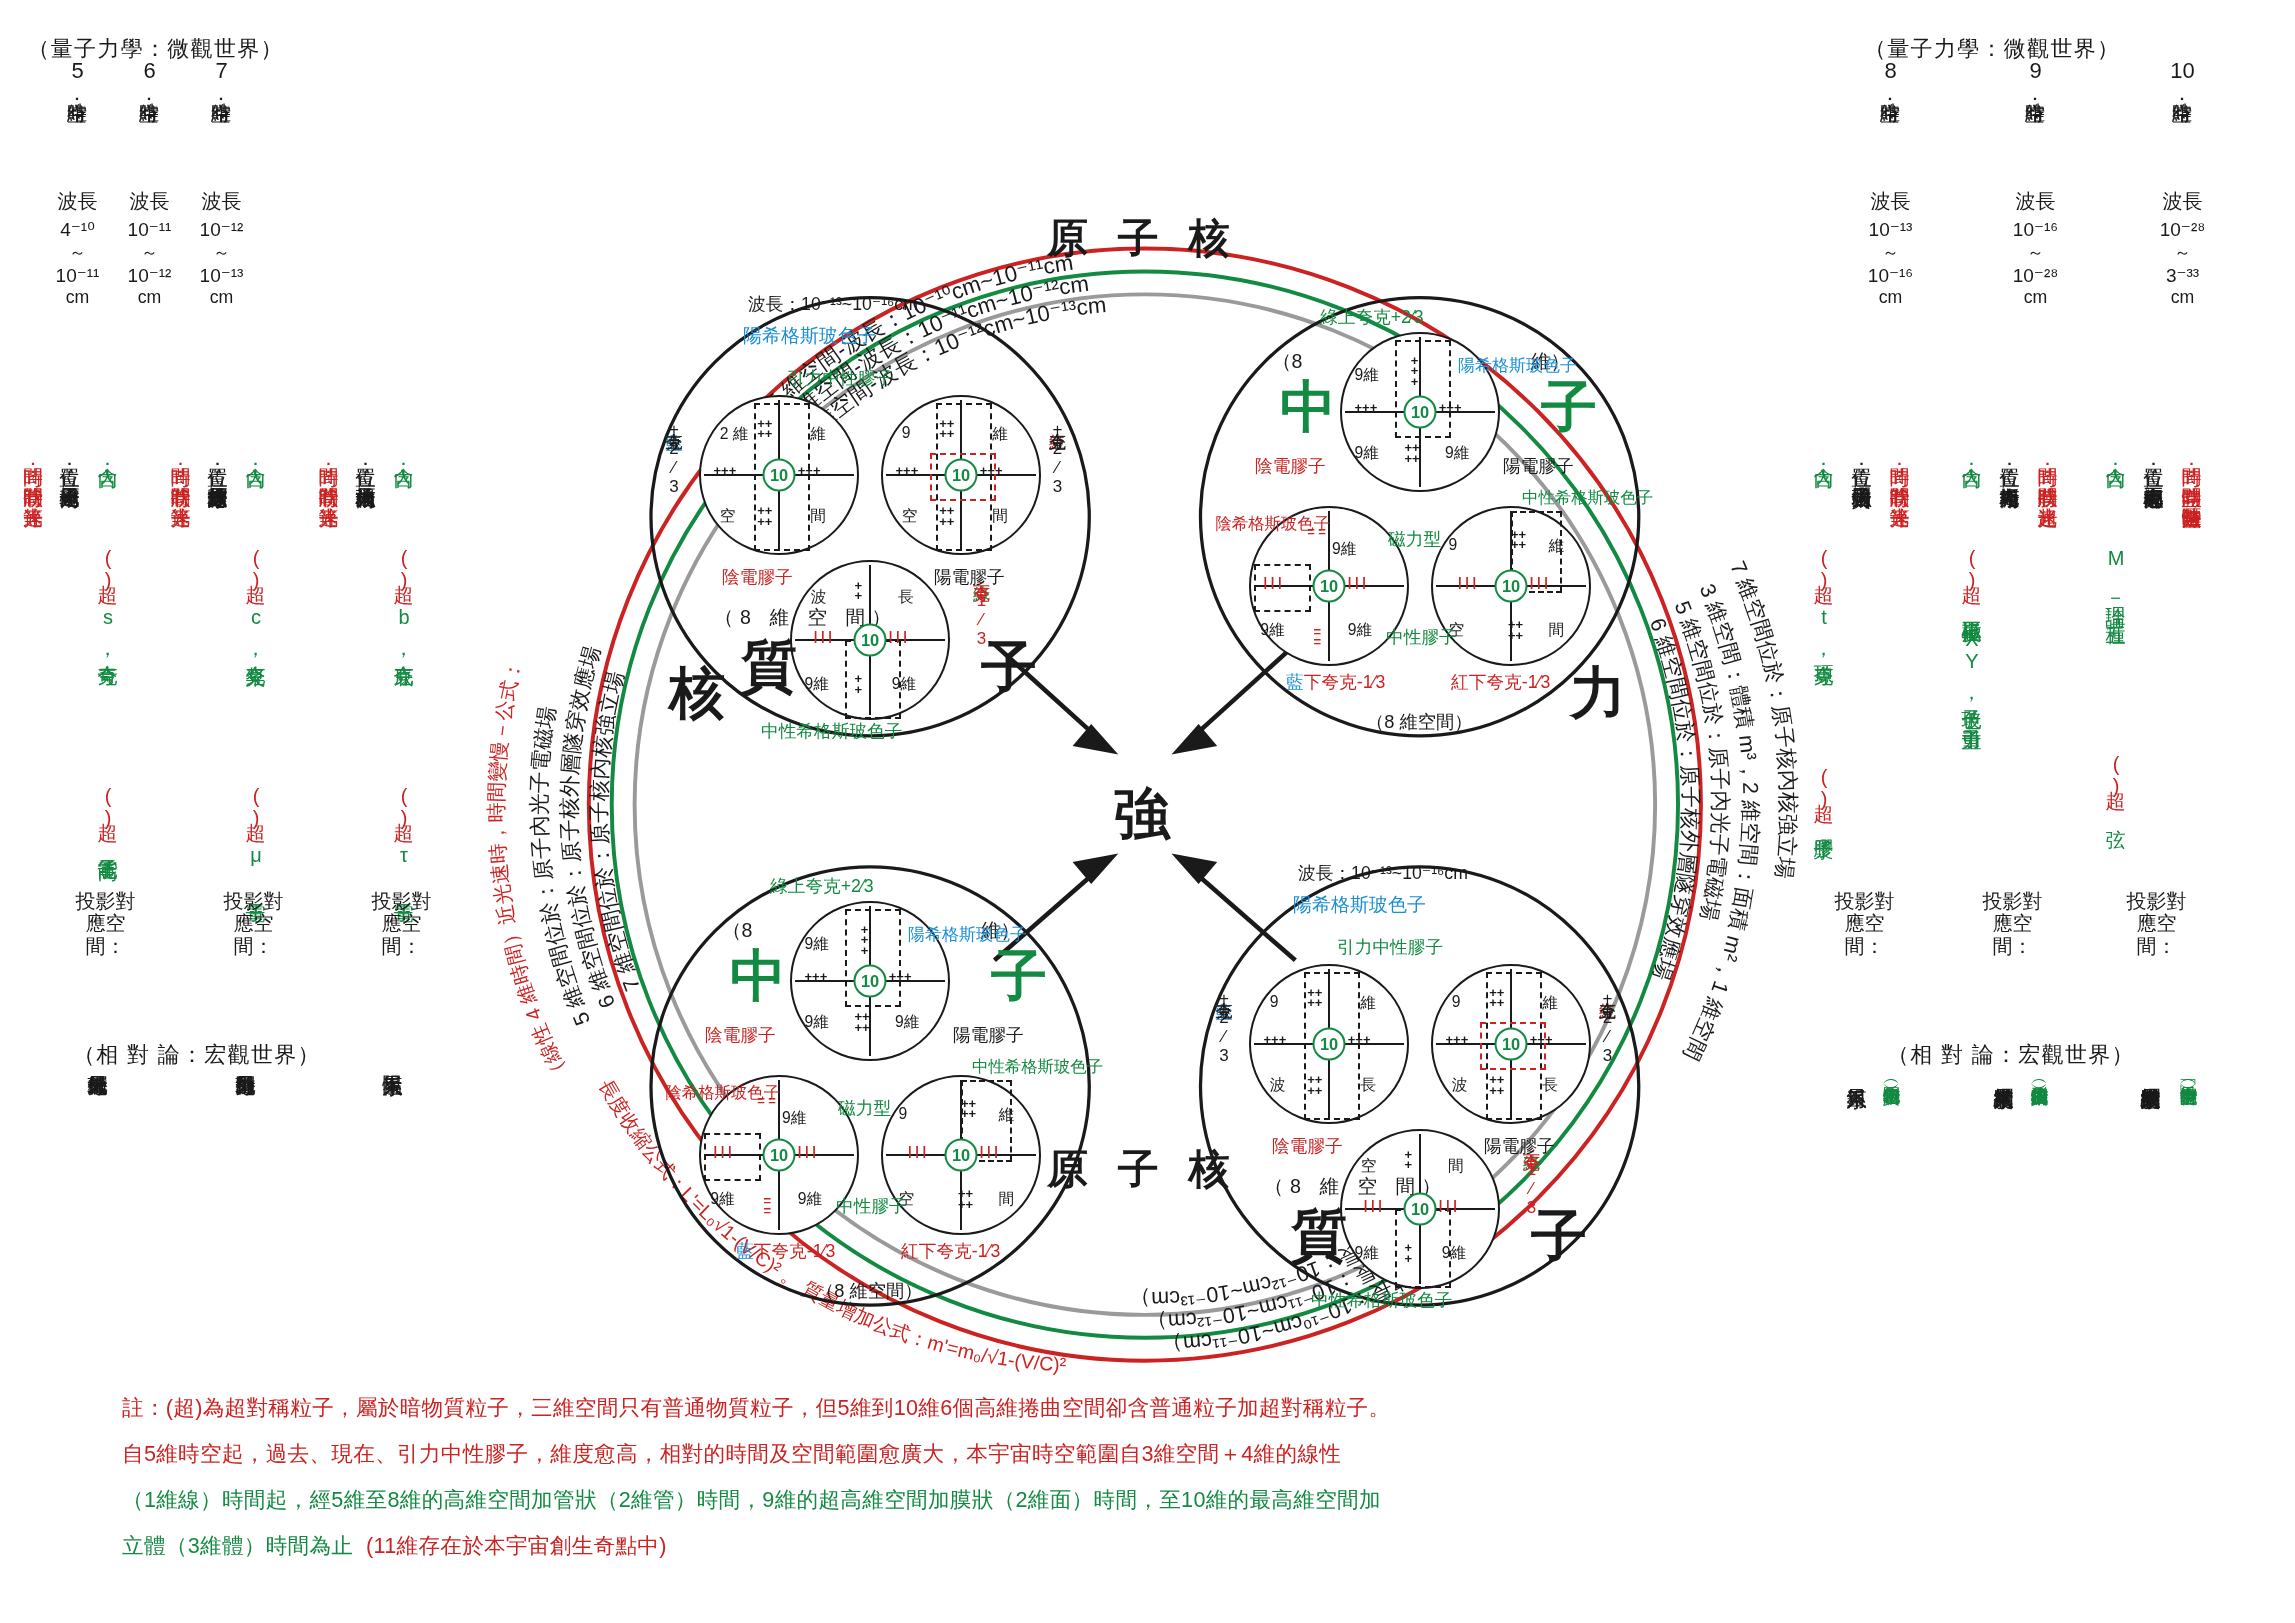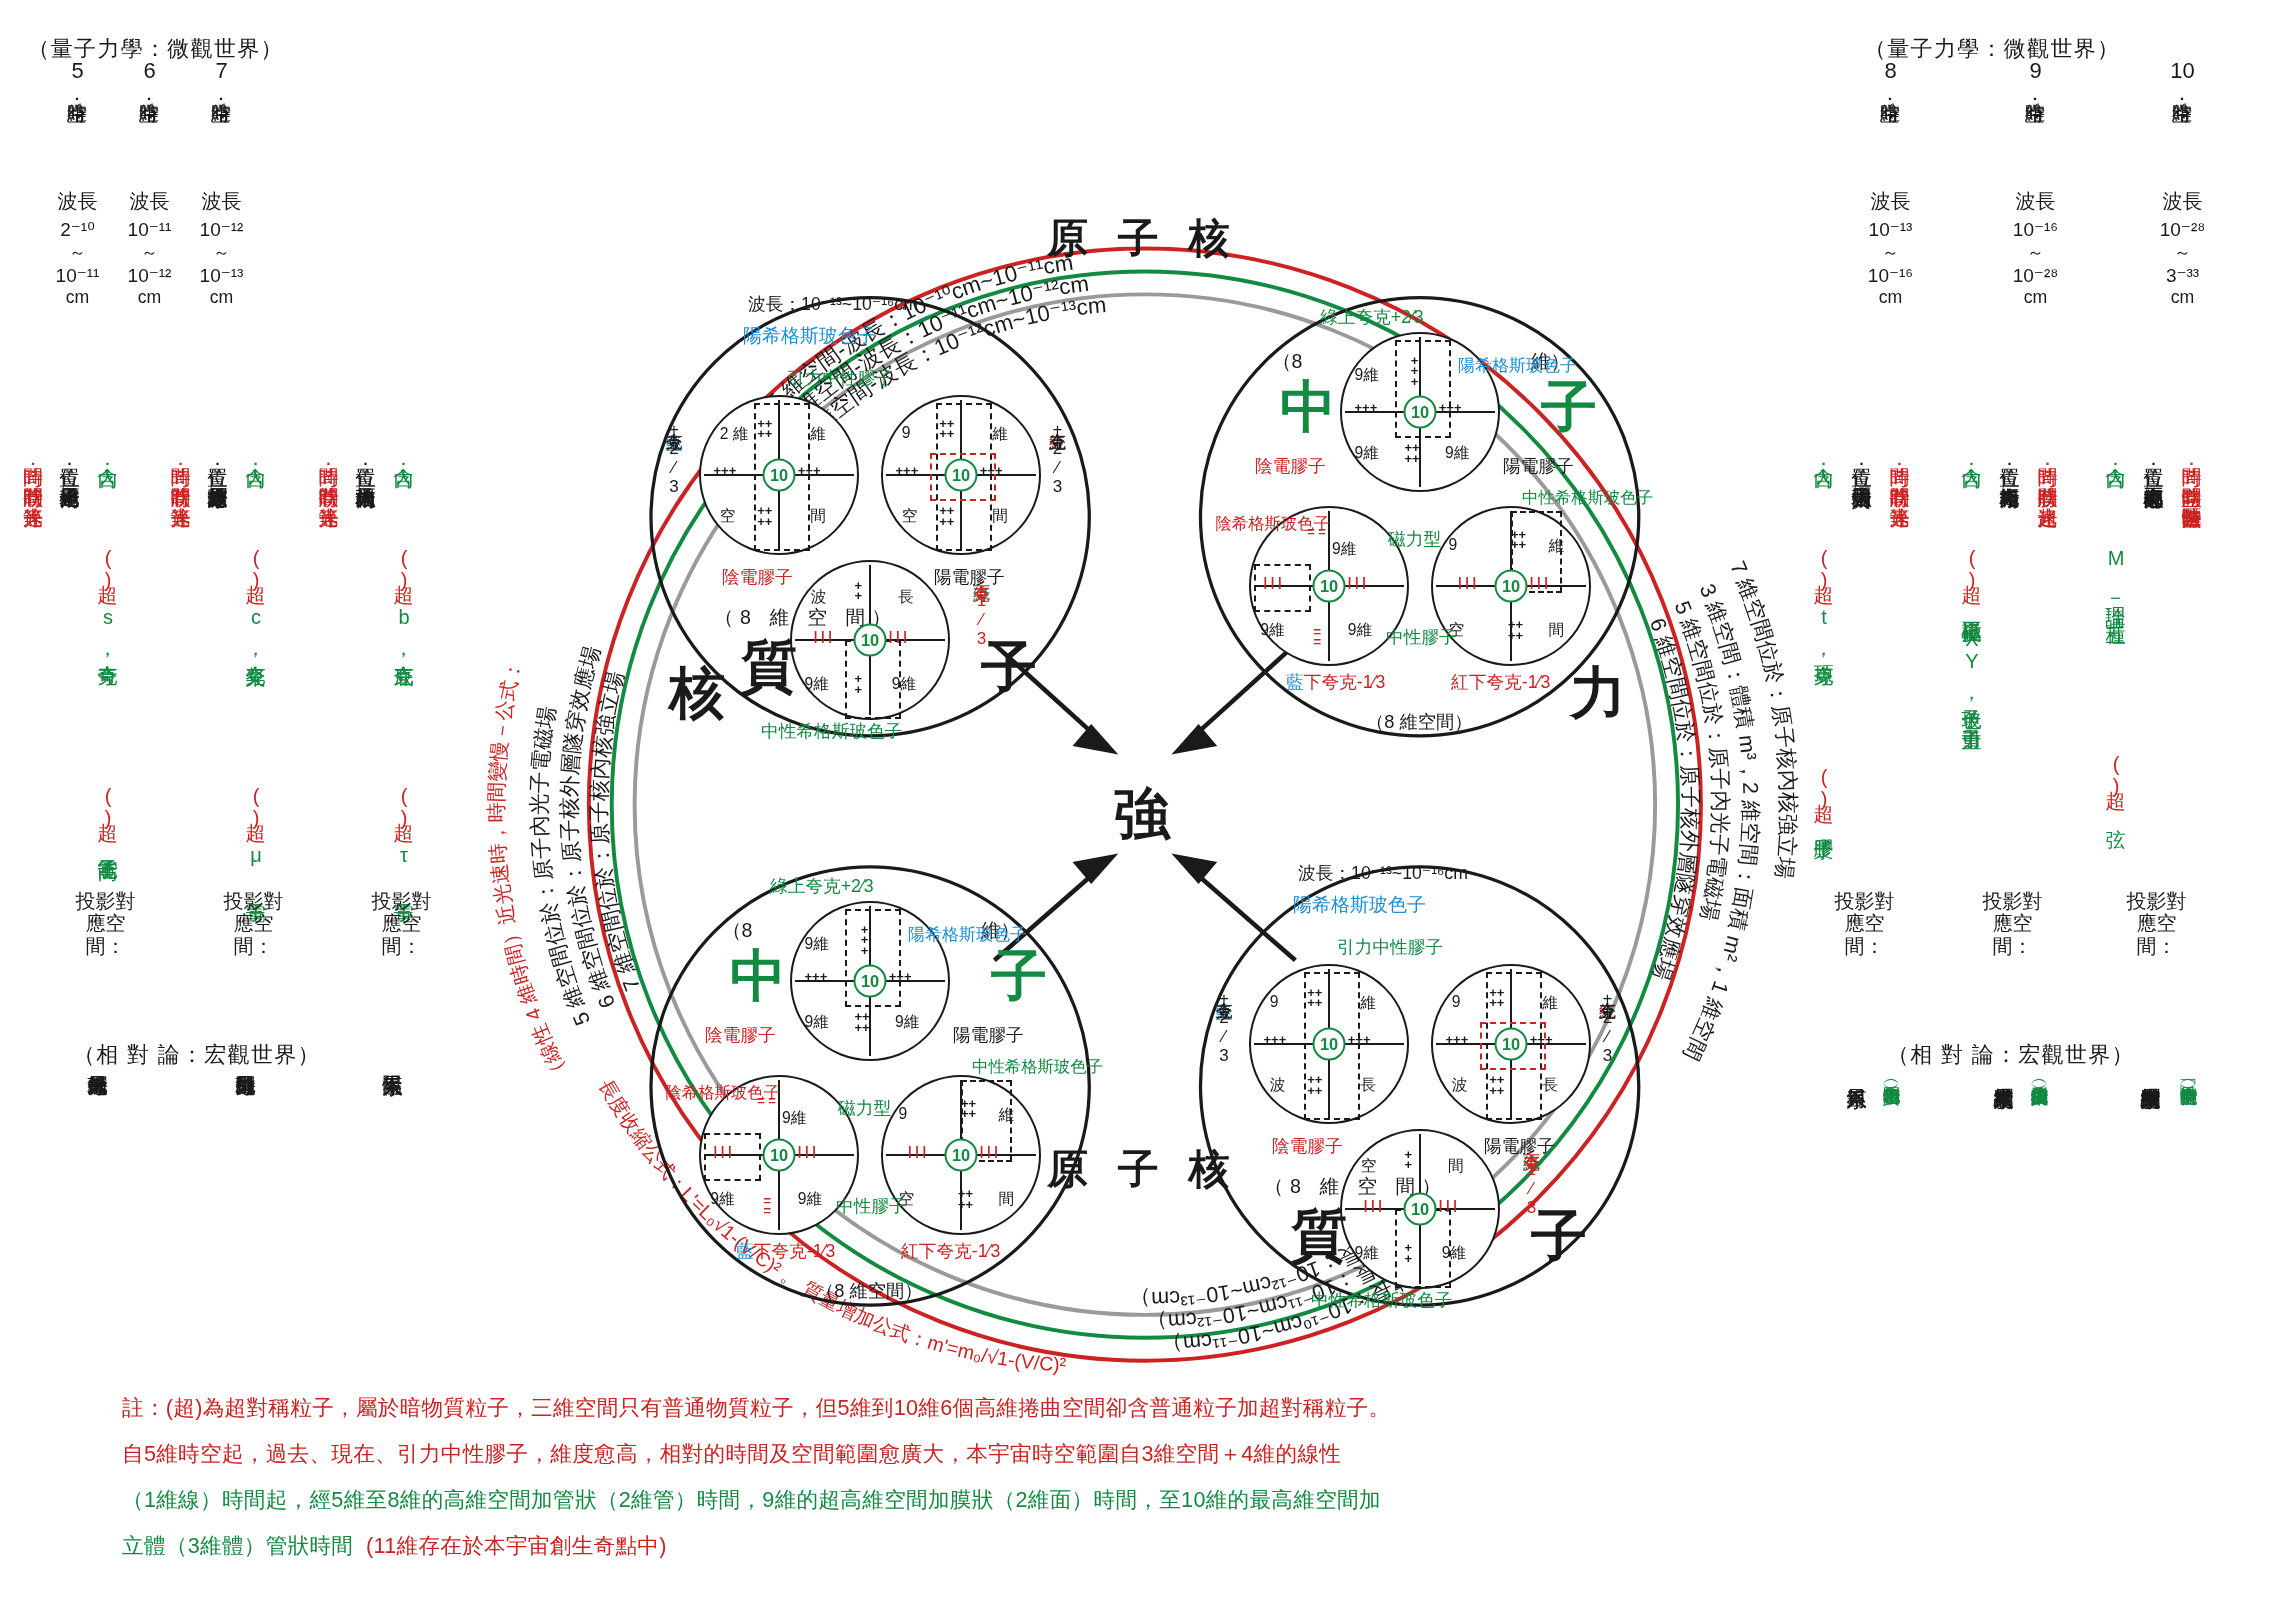--- a/index.html
+++ b/index.html
@@ -140,21 +140,21 @@
     <polygon points="1800,1310 1832,1346 1854,1320"></polygon>
   </g>
 </svg>
 
 <div class="abs colhead" style="left:27.5px;top:34px;">（量子力學：微觀世界）</div>
 
 <div class="abs" style="left:38px;top:58px;width:79px;">
   <div class="dimnum">5</div>
   <div class="vt vtxt" style="height:98px;margin:2.6px auto 0;">維時空：</div>
   <div class="ctr vtxt" style="margin-top:3.9px;">波長</div>
-  <div class="ctr" style="font-size:19px;margin-top:2.6px;">2⁻¹⁰</div>
+  <div class="ctr" style="font-size:19px;margin-top:2.6px;">4⁻¹⁰</div>
   <div class="ctr" style="font-size:17px;">～</div>
   <div class="ctr" style="font-size:19px;">10⁻¹¹</div>
   <div class="ctr" style="font-size:17.7px;">cm</div>
 </div>
 <div class="abs vt vtxt red" style="left:23.6px;top:452px;height:386px;">時間：管狀時間，等光速</div>
 <div class="abs vt vtxt blk" style="left:60px;top:452px;height:386px;">位置：原子內光子電磁場。</div>
 <div class="abs vt vtxt grn" style="left:98px;top:452px;height:111px;">內含：</div>
 <div class="abs vt vtxt red" style="left:98px;top:547px;height:65px;">(超)</div>
 <div class="abs vt vtxt grn" style="left:98px;top:606px;height:190px;">s 奇夸克，</div>
 <div class="abs vt vtxt red" style="left:98px;top:785px;height:65px;">(超)</div>
@@ -563,15 +563,15 @@
   <div class="qlabel" style="left:283px;top:267px;font-size:17.7px;">陽電膠子</div>
   <div class="qlabel grn" style="left:110px;top:421px;font-size:17.7px;">中性希格斯玻色子</div>
   <div class="qlabel" style="left:63px;top:306px;font-size:19.6px;letter-spacing:6.5px;">（8 維 空 間）</div>
   <div class="abs hugechar" style="left:90px;top:332px;">質</div>
   <div class="abs hugechar" style="left:330px;top:332px;">子</div>
 </div>
 
 <div class="note red" style="left:122px;top:1391px;">註：(超)為超對稱粒子，屬於暗物質粒子，三維空間只有普通物質粒子，但5維到10維6個高維捲曲空間卻含普通粒子加超對稱粒子。</div>
 <div class="note red" style="left:122px;top:1437px;">自5維時空起，過去、現在、引力中性膠子，維度愈高，相對的時間及空間範圍愈廣大，本宇宙時空範圍自3維空間＋4維的線性</div>
 <div class="note grn" style="left:122px;top:1483px;">（1維線）時間起，經5維至8維的高維空間加管狀（2維管）時間，9維的超高維空間加膜狀（2維面）時間，至10維的最高維空間加</div>
-<div class="note grn" style="left:122px;top:1529px;">立體（3維體）管狀時間</div>
+<div class="note grn" style="left:122px;top:1529px;">立體（3維體）時間為止</div>
 <div class="note red" style="left:366px;top:1529px;">(11維存在於本宇宙創生奇點中)</div>
 
 
 </body></html>

